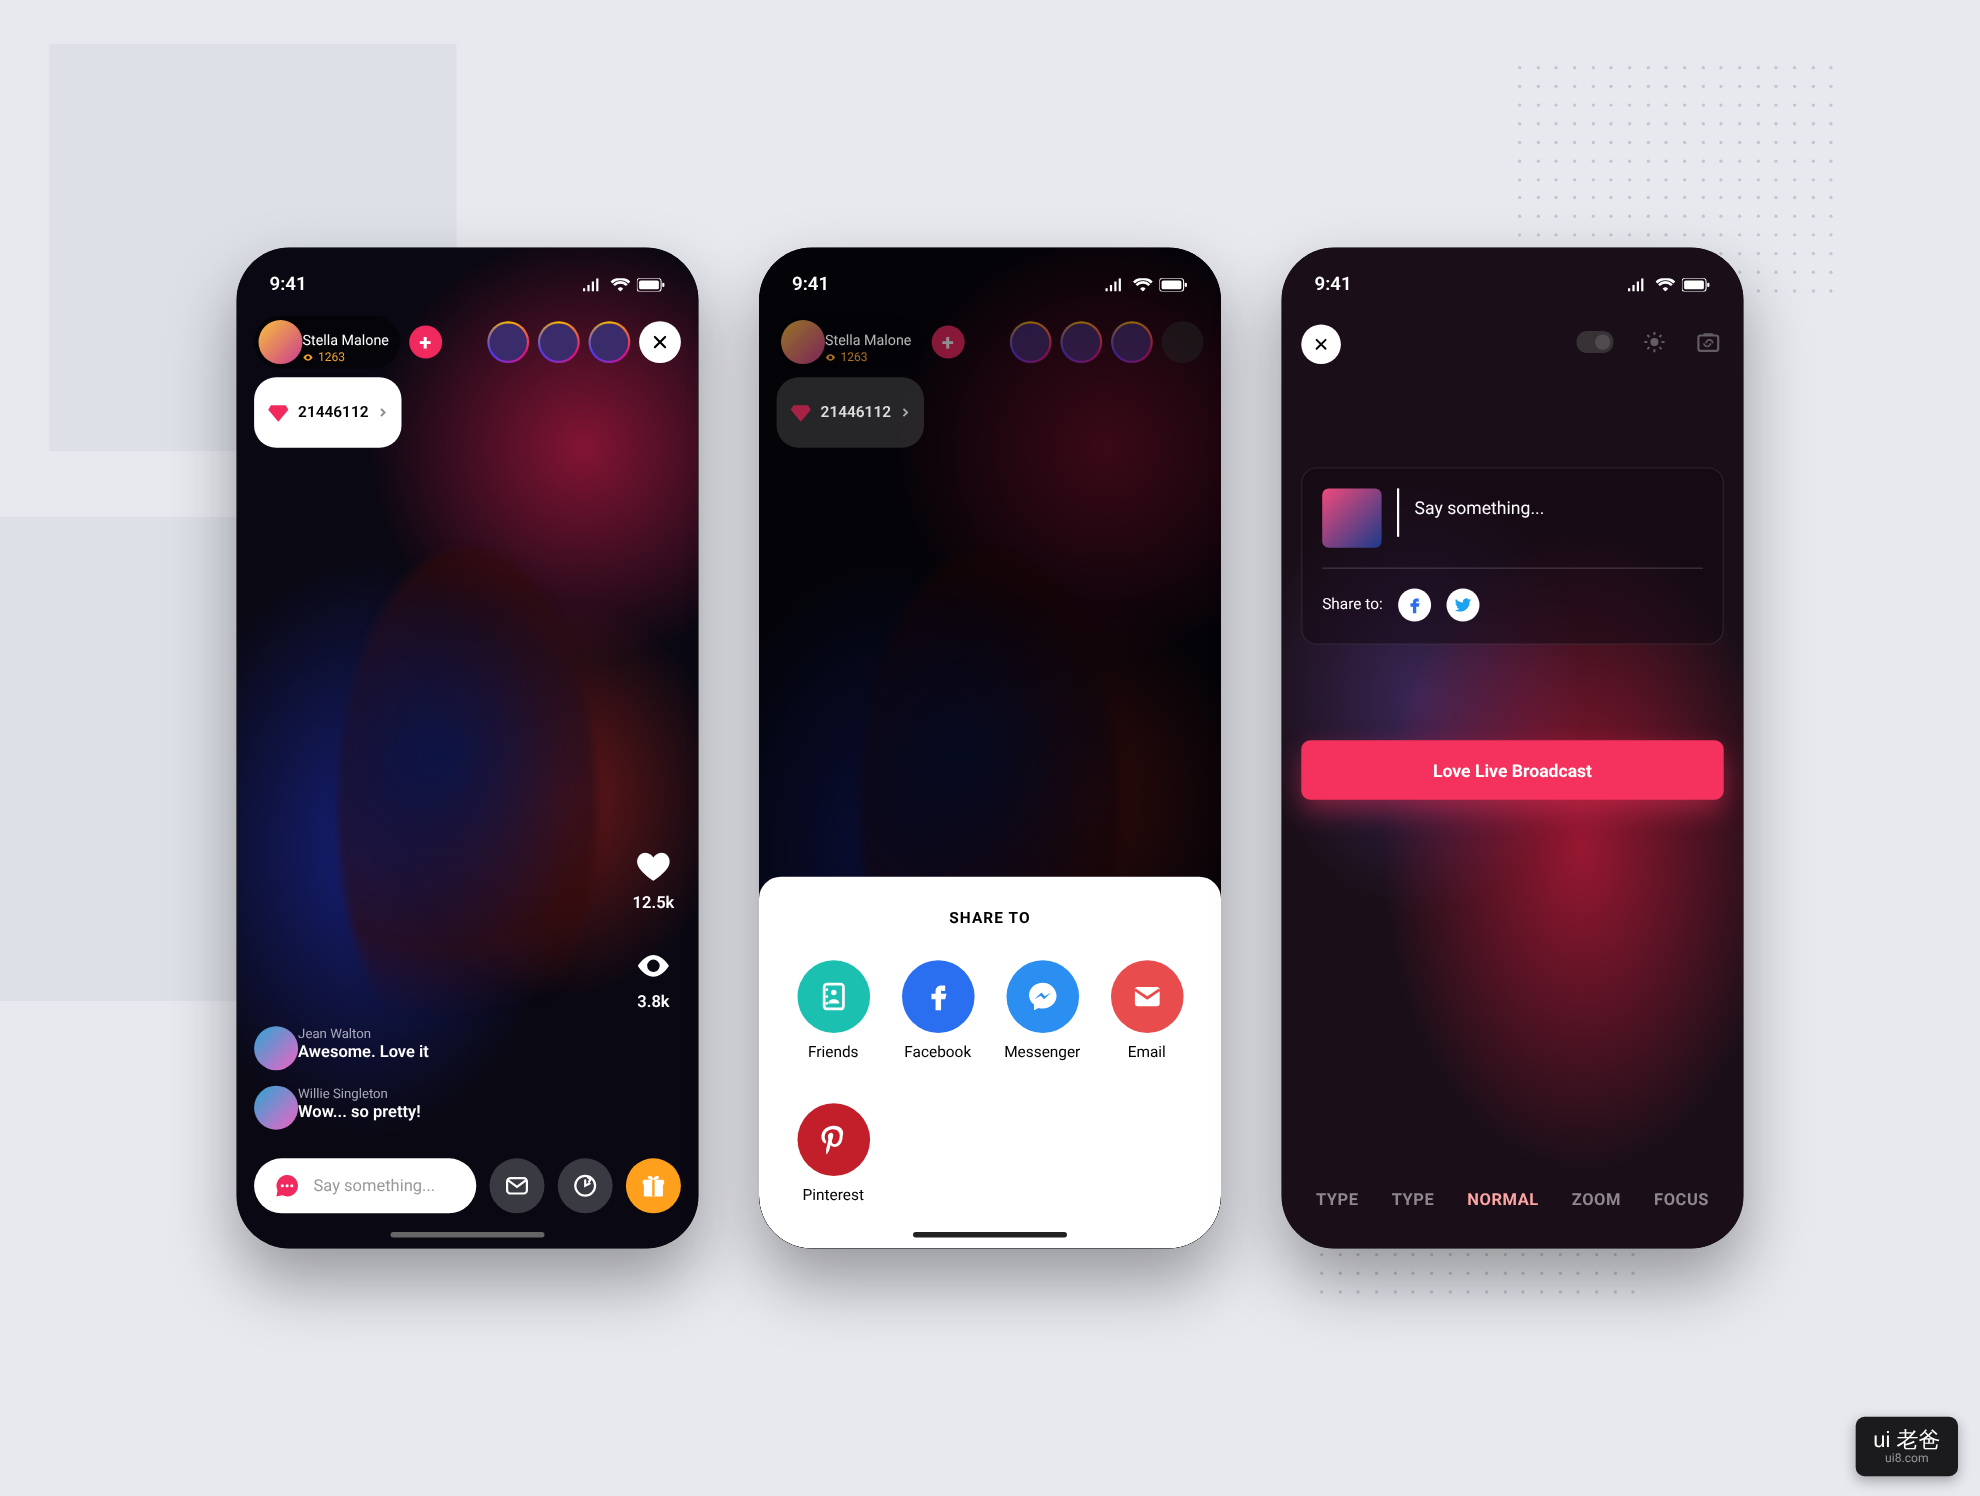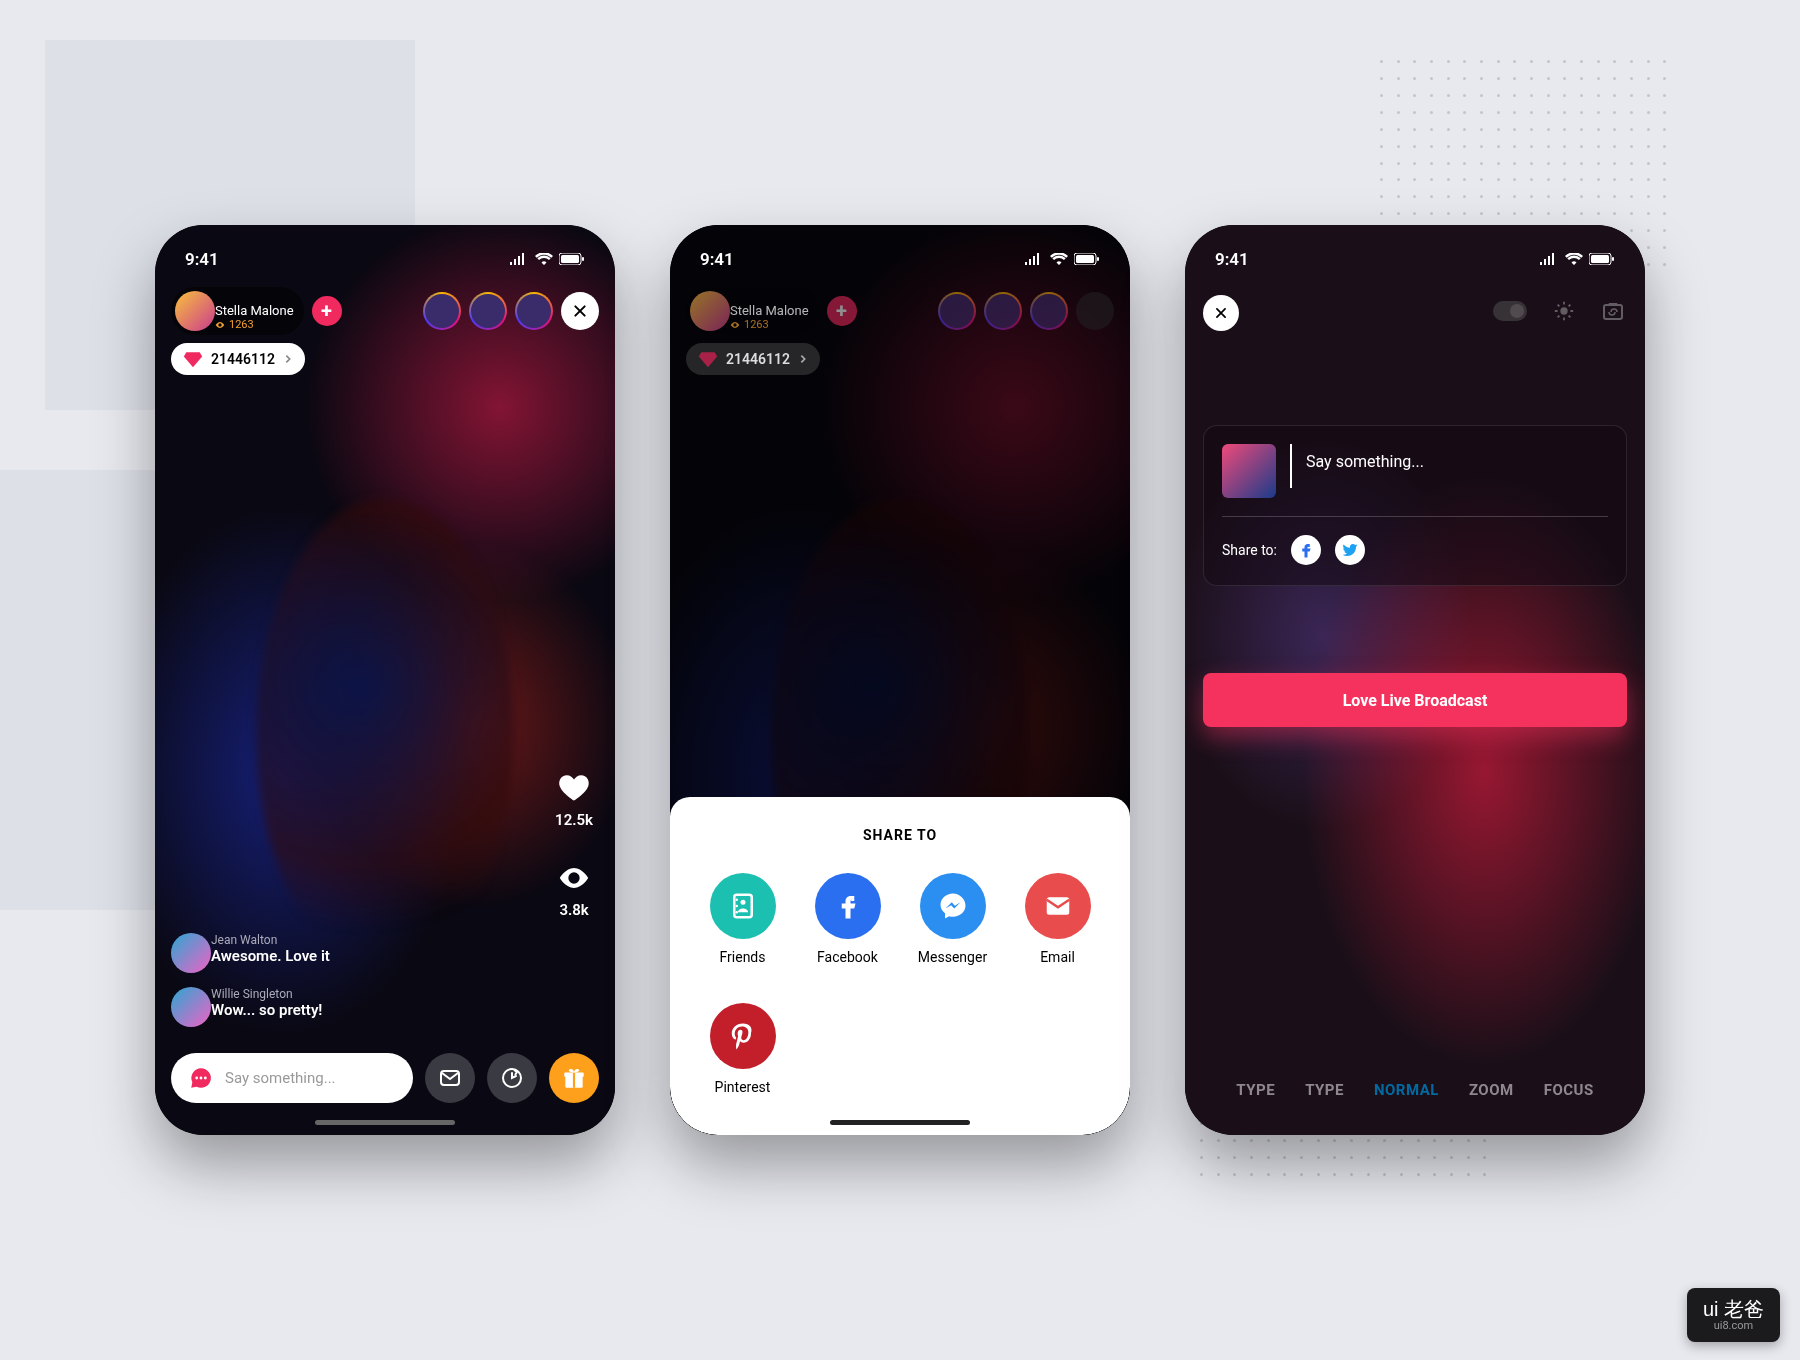--- a/index.html
+++ b/index.html
@@ -23,21 +23,21 @@
   .dots span { width: 3px; height: 3px; background: #c2c4ce; border-radius: 50%; }
 
   .stage {
     position: absolute;
     left: 50%; top: 50%;
     transform: translate(-50%, -50%);
     display: flex;
     gap: 55px;
   }
   .phone {
-    width: 460px;
+    width: 420px;
     height: 910px;
     background: #000;
     border-radius: 48px;
     position: relative;
     overflow: hidden;
     box-shadow: 0 30px 60px rgba(0,0,0,0.35);
   }
   .screen {
     position: absolute;
     inset: 0;
@@ -93,21 +93,21 @@
   .sname { font-size: 13px; line-height: 1.1; }
   .eye-row { display:flex; align-items:center; gap:4px; font-size:11px; color:#f0a030; }
   .plus-badge { width: 30px; height: 30px; border-radius:50%; background:#f02a5f; display:flex; align-items:center; justify-content:center; color:#fff; font-size:20px; font-weight:700; }
   .viewer-strip { display:flex; gap:8px; margin-left:auto; align-items:center; }
   .vav { width:38px; height:38px; border-radius:50%; background: conic-gradient(#f6b800,#e3117a,#4b3bf2,#f6b800); padding:2px; display:flex; }
   .vav .in { flex:1; border-radius:50%; background:#3a2b6a; }
   .close-btn { width:38px; height:38px; border-radius:50%; background:#fff; display:flex; align-items:center; justify-content:center; font-size:20px; font-weight:700; color:#000; }
 
   .gem-pill {
     position: absolute; top: 118px; left: 16px;
-    background: #fff; border-radius: 20px; padding: 6px 12px;
+    background: #fff; border-radius: 20px; padding: 22px 12px;
     display:flex; align-items:center; gap:8px; font-size:14px; font-weight:600;
   }
   .gem-pill.dim-pill { background: rgba(80,80,80,0.45); color:#ddd; }
   .gem-icon { width:20px; height:20px; }
 
   
   .rt-stats { position:absolute; right:22px; top:546px; display:flex; flex-direction:column; gap:32px; color:#fff; align-items:center; }
   .rt-item { display:flex; flex-direction:column; align-items:center; gap:6px; font-size:15px; font-weight:600; }
 
   
@@ -154,21 +154,21 @@
   .thumb { width:54px; height:54px; border-radius:6px; background:linear-gradient(135deg,#f04a7a,#1a3b8a); flex-shrink:0; }
   .pline { width:2px; background:#fff; height:44px; }
   .compose-row span { font-size:16px; padding-top:8px; }
   .hr { height:1px; background:rgba(255,255,255,0.2); margin:18px 0; }
   .share-to { display:flex; align-items:center; gap:14px; font-size:14px; }
   .sic { width:30px; height:30px; border-radius:50%; background:#fff; display:flex; align-items:center; justify-content:center; }
 
   .start-btn { position:absolute; left:18px; right:18px; top:448px; height:54px; background:#f5325d; border-radius:8px; color:#fff; font-weight:700; font-size:16px; display:flex; align-items:center; justify-content:center; box-shadow:0 10px 24px rgba(245,50,93,0.45); }
 
   .modes { position:absolute; left:0; right:0; bottom:36px; display:flex; justify-content:center; gap:30px; color:#8e8790; font-size:15px; font-weight:700; letter-spacing:0.5px; }
-  .modes .active { color:#0369a1; }
+  .modes .active { color:#fca5a5; }
 
   .watermark { position:absolute; right:20px; bottom:18px; background:#1b1b1d; color:#fff; border-radius:8px; padding:10px 16px; display:flex; flex-direction:column; align-items:center; line-height:1.1; box-shadow:0 4px 12px rgba(0,0,0,0.3); }
   .watermark .a { font-size:20px; font-weight:400; font-family: "PingFang SC", sans-serif; }
   .watermark .b { font-size:11px; color:#999; }
 </style>
 </head>
 <body>
 
 <div class="bg-square tl"></div>
 <div class="bg-square ml"></div>

